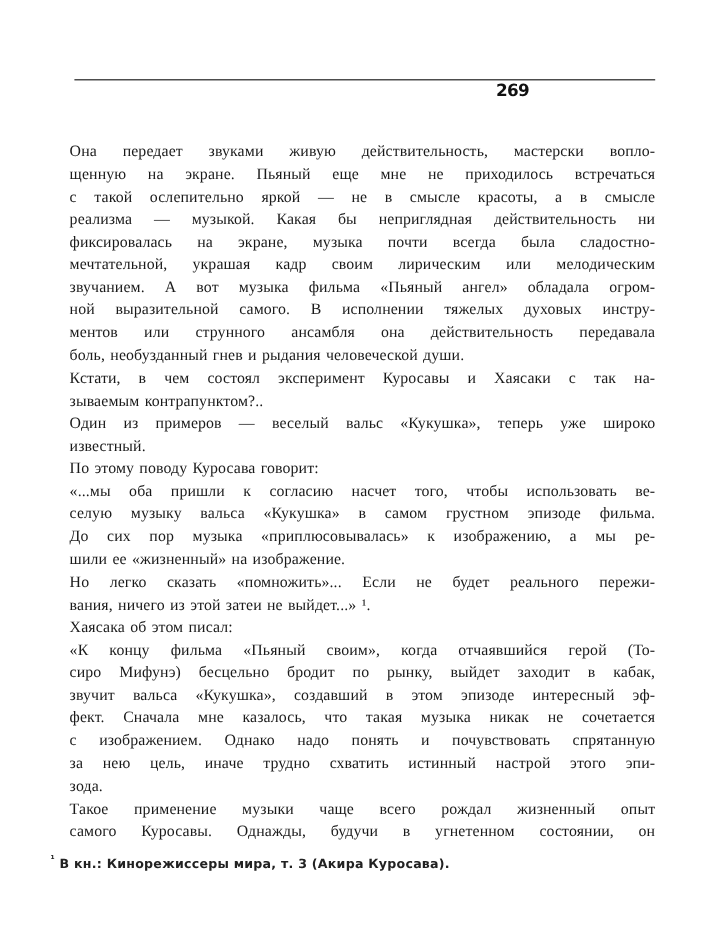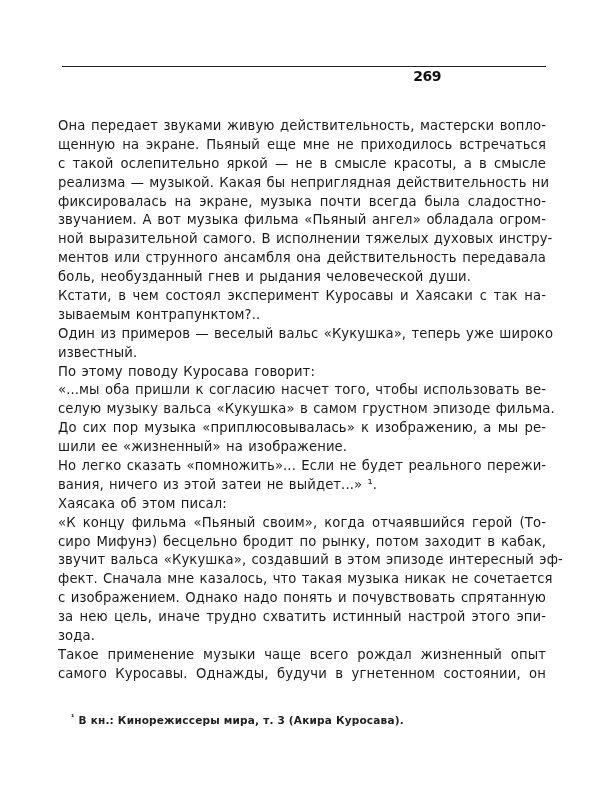--- a/index.html
+++ b/index.html
@@ -40,35 +40,36 @@
     }
     .body-text {
       position: absolute;
       left: 58px;
       top: 117px;
       width: 488px;
       font-size: 13.2px;
       line-height: 18.9px;
       letter-spacing: 0.1px;
       word-spacing: 1px;
+      font-family: Liberation Serif, serif;
     }
     .line {
       display: block;
       white-space: nowrap;
       text-align: justify;
       text-align-last: justify;
       height: 18.9px;
       overflow: visible;
     }
     .line.last {
       text-align-last: left;
     }
     .footnote {
       position: absolute;
-      left: 71px;
+      left: 42px;
       top: 714px;
       font-size: 10.5px;
       font-weight: bold;
       letter-spacing: 0.2px;
       color: #222;
     }
     .footnote sup, .body-text sup {
       font-size: 8px;
       vertical-align: super;
       line-height: 0;
@@ -80,38 +81,39 @@
 <div class="page">
   <div class="header-rule"></div>
   <div class="page-number">269</div>
 
   <div class="body-text">
     <span class="line">Она передает звуками живую действительность, мастерски вопло-</span>
     <span class="line">щенную на экране. Пьяный еще мне не приходилось встречаться</span>
     <span class="line">с такой ослепительно яркой — не в смысле красоты, а в смысле</span>
     <span class="line">реализма — музыкой. Какая бы неприглядная действительность ни</span>
     <span class="line">фиксировалась на экране, музыка почти всегда была сладостно-</span>
+    <span class="line">мечтательной, украшая кадр своим лирическим или мелодическим</span>
     <span class="line">звучанием. А вот музыка фильма «Пьяный ангел» обладала огром-</span>
     <span class="line">ной выразительной самого. В исполнении тяжелых духовых инстру-</span>
     <span class="line">ментов или струнного ансамбля она действительность передавала</span>
     <span class="line last">боль, необузданный гнев и рыдания человеческой души.</span>
     <span class="line">Кстати, в чем состоял эксперимент Куросавы и Хаясаки с так на-</span>
     <span class="line last">зываемым контрапунктом?..</span>
     <span class="line">Один из примеров — веселый вальс «Кукушка», теперь уже широко</span>
     <span class="line last">известный.</span>
     <span class="line last">По этому поводу Куросава говорит:</span>
     <span class="line">«...мы оба пришли к согласию насчет того, чтобы использовать ве-</span>
     <span class="line">селую музыку вальса «Кукушка» в самом грустном эпизоде фильма.</span>
     <span class="line">До сих пор музыка «приплюсовывалась» к изображению, а мы ре-</span>
     <span class="line last">шили ее «жизненный» на изображение.</span>
     <span class="line">Но легко сказать «помножить»... Если не будет реального пережи-</span>
     <span class="line last">вания, ничего из этой затеи не выйдет...» ¹.</span>
     <span class="line last">Хаясака об этом писал:</span>
     <span class="line">«К концу фильма «Пьяный своим», когда отчаявшийся герой (То-</span>
-    <span class="line">сиро Мифунэ) бесцельно бродит по рынку, потом заходит в кабак,</span>
+    <span class="line">сиро Мифунэ) бесцельно бродит по рынку, выйдет заходит в кабак,</span>
     <span class="line">звучит вальса «Кукушка», создавший в этом эпизоде интересный эф-</span>
     <span class="line">фект. Сначала мне казалось, что такая музыка никак не сочетается</span>
     <span class="line">с изображением. Однако надо понять и почувствовать спрятанную</span>
     <span class="line">за нею цель, иначе трудно схватить истинный настрой этого эпи-</span>
     <span class="line last">зода.</span>
     <span class="line">Такое применение музыки чаще всего рождал жизненный опыт</span>
     <span class="line">самого Куросавы. Однажды, будучи в угнетенном состоянии, он</span>
   </div>
 
   <div class="footnote">

